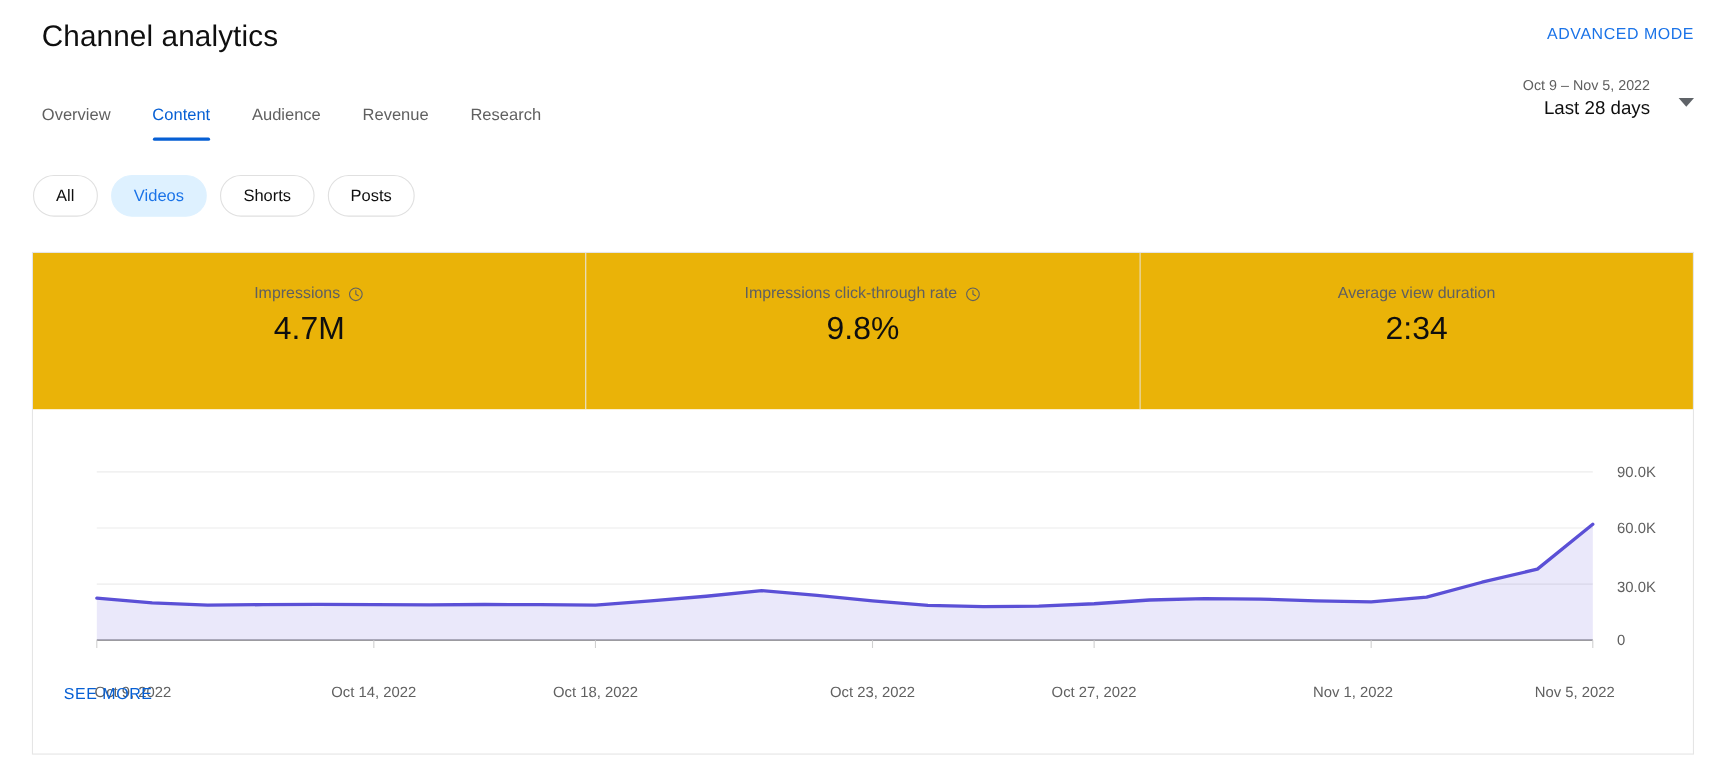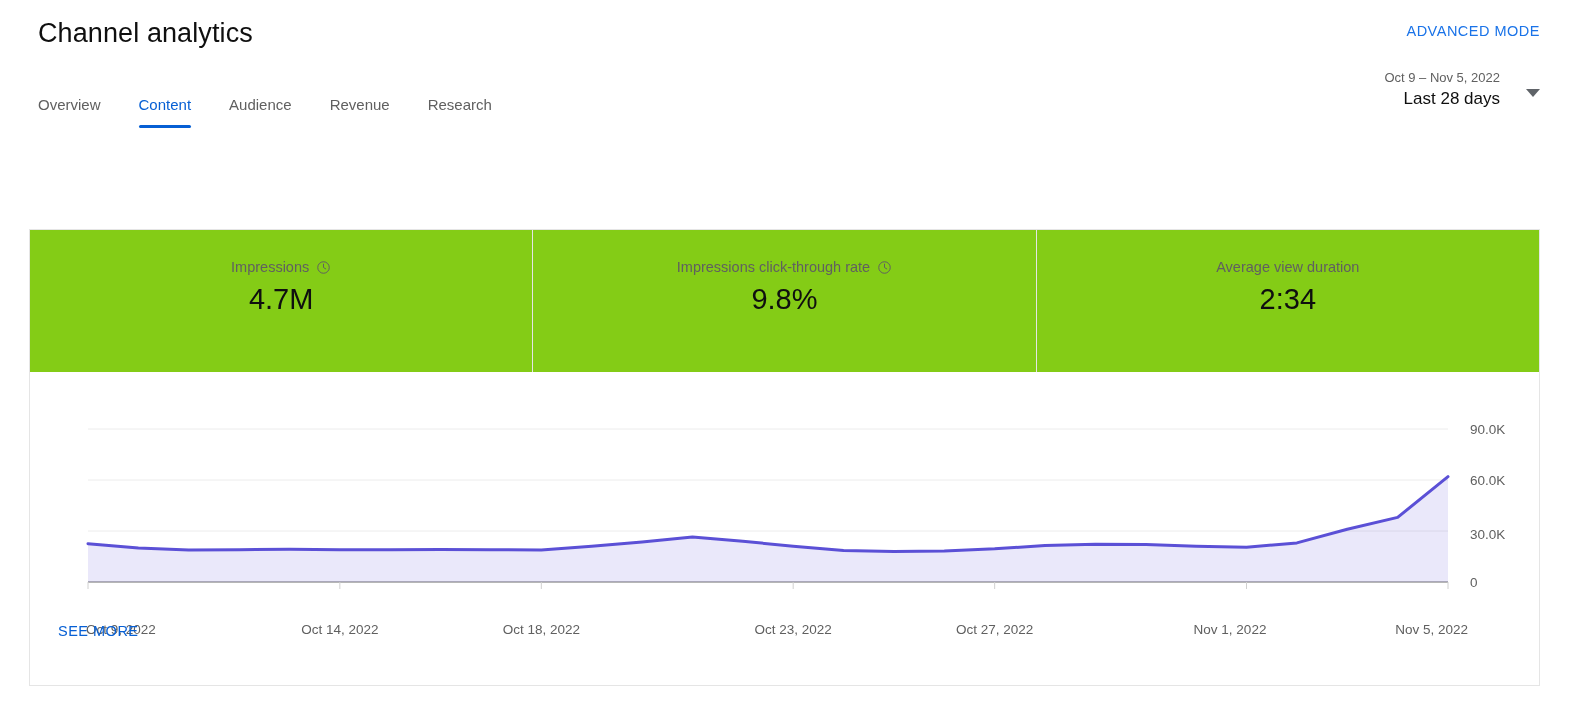--- a/index.html
+++ b/index.html
@@ -70,21 +70,21 @@
   .card {
     position: absolute; left: 29px; top: 229px;
     width: 1511px; height: 457px;
     border: 1px solid #e5e5e5; background: #fff;
   }
 
   
   .metrics { display: flex; height: 142px; }
   .metric {
     flex: 1 1 0; position: relative;
-    background: #84cc16; border-right: 1px solid #e5e5e5;
+    background: #eab308; border-right: 1px solid #e5e5e5;
     display: flex; flex-direction: column; align-items: center;
     padding-top: 29px; cursor: pointer;
   }
   .metric:last-child { border-right: none; }
   .metric.selected { background: #ffffff; }
   .metric.selected::before {
     content: ""; position: absolute; left: 0; right: 0; top: 0;
     height: 4px; background: #065fd4;
   }
   .metric-label {
@@ -136,20 +136,26 @@
     </div>
 
   <div class="daterange">
     <div class="daterange-text">
       <div class="daterange-sub">Oct 9 – Nov 5, 2022</div>
       <div class="daterange-main">Last 28 days</div>
     </div>
     <div class="caret"></div>
   </div>
 
+  <div class="chips" id="chips">
+      <div class="chip">All</div>
+      <div class="chip selected">Videos</div>
+      <div class="chip">Shorts</div>
+      <div class="chip">Posts</div>
+    </div>
 
   <div class="card">
     <div class="metrics" id="metrics">
         <div class="metric">
           <div class="metric-label">
             <span>Impressions</span>
             <span class="clock-icon"><svg viewBox="0 0 24 24" width="15" height="15">
                 <circle cx="12" cy="12" r="9.2" fill="none" stroke="#606060" stroke-width="1.6"></circle>
                 <path d="M12 6.6V12l3.6 2.2" fill="none" stroke="#606060" stroke-width="1.6" stroke-linecap="round"></path>
               </svg></span>

